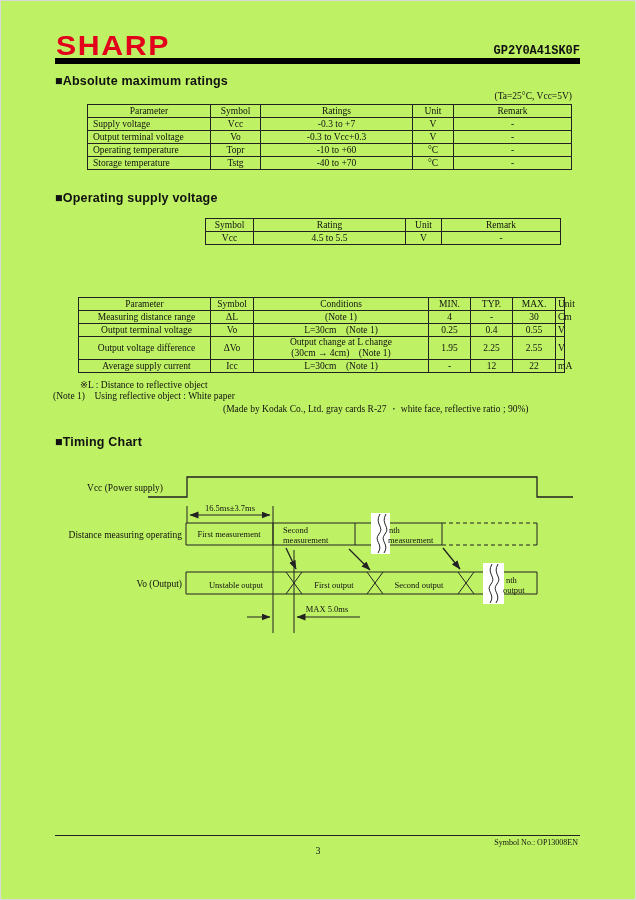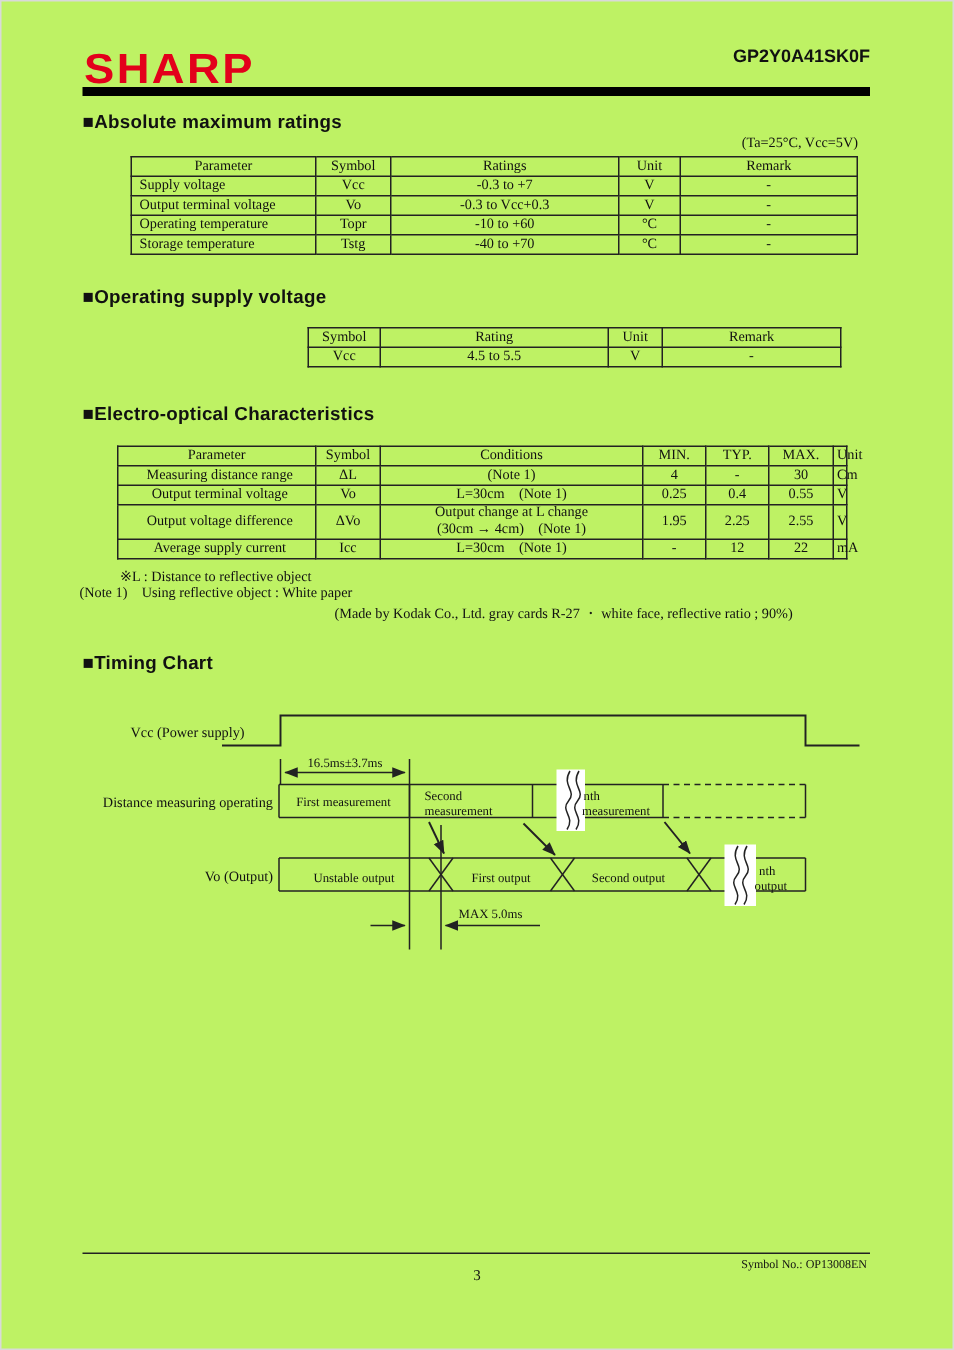--- a/index.html
+++ b/index.html
@@ -8,22 +8,22 @@
     font-family:"Liberation Serif","DejaVu Sans",serif; color:#111;
     box-shadow: inset 0 0 0 1px #d9d9d9; overflow:hidden;
   }
   .logo {
     position:absolute; left:56px; top:30px;
     font-family:"Liberation Sans","DejaVu Sans",sans-serif;
     font-weight:bold; font-size:28px; letter-spacing:1.5px;
     color:#e3001b; transform:scaleX(1.08); transform-origin:left center;
   }
   .partno {
-    position:absolute; right:56px; top:30px;
-    font-family:Liberation Sans, sans-serif;
+    position:absolute; right:56px; top:44px;
+    font-family:Liberation Mono, monospace;
     font-weight:bold; font-size:12px;
   }
   .bar { position:absolute; left:55px; top:58px; width:525px; height:6px; background:#000; }
   .sec {
     position:absolute; left:55px; margin:0;
     font-family:"Liberation Sans","DejaVu Sans",sans-serif;
     font-weight:bold; font-size:12.5px; letter-spacing:0.2px;
   }
   .s-abs { top:74px; } .s-op { top:191px; } .s-el { top:269px; } .s-tc { top:435px; }
   .cond { position:absolute; right:64px; top:91px; font-size:9.5px; }
@@ -120,21 +120,20 @@
       <tbody>
         <tr>
           <td>Vcc</td>
           <td>4.5 to 5.5</td>
           <td>V</td>
           <td>-</td>
         </tr>
       </tbody>
     </table>
 
-  <h2 class="sec s-el">■Electro-optical Characteristics</h2>
   <table class="t-el">
       <thead>
         <tr>
           <th>Parameter</th>
           <th>Symbol</th>
           <th>Conditions</th>
           <th>MIN.</th>
           <th>TYP.</th>
           <th>MAX.</th>
           <th>Unit</th>

